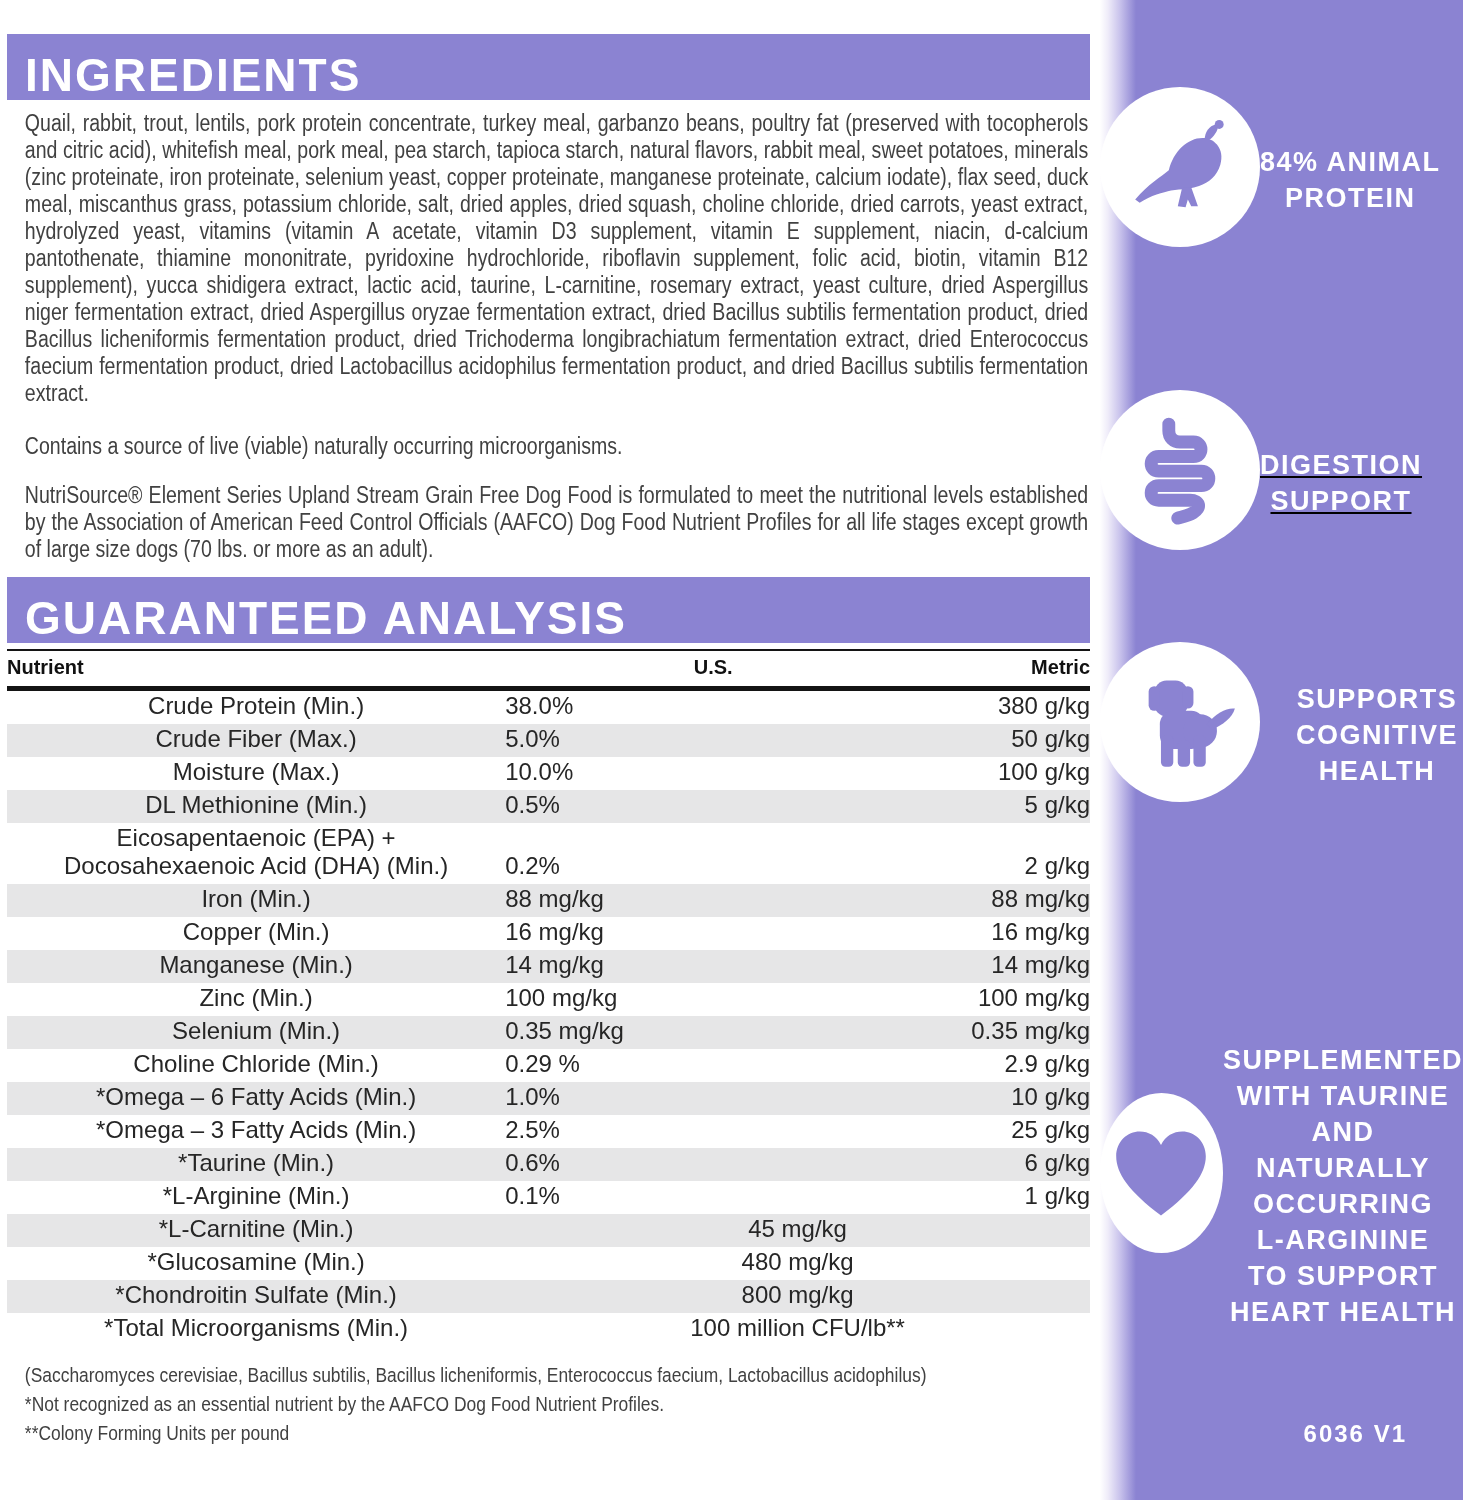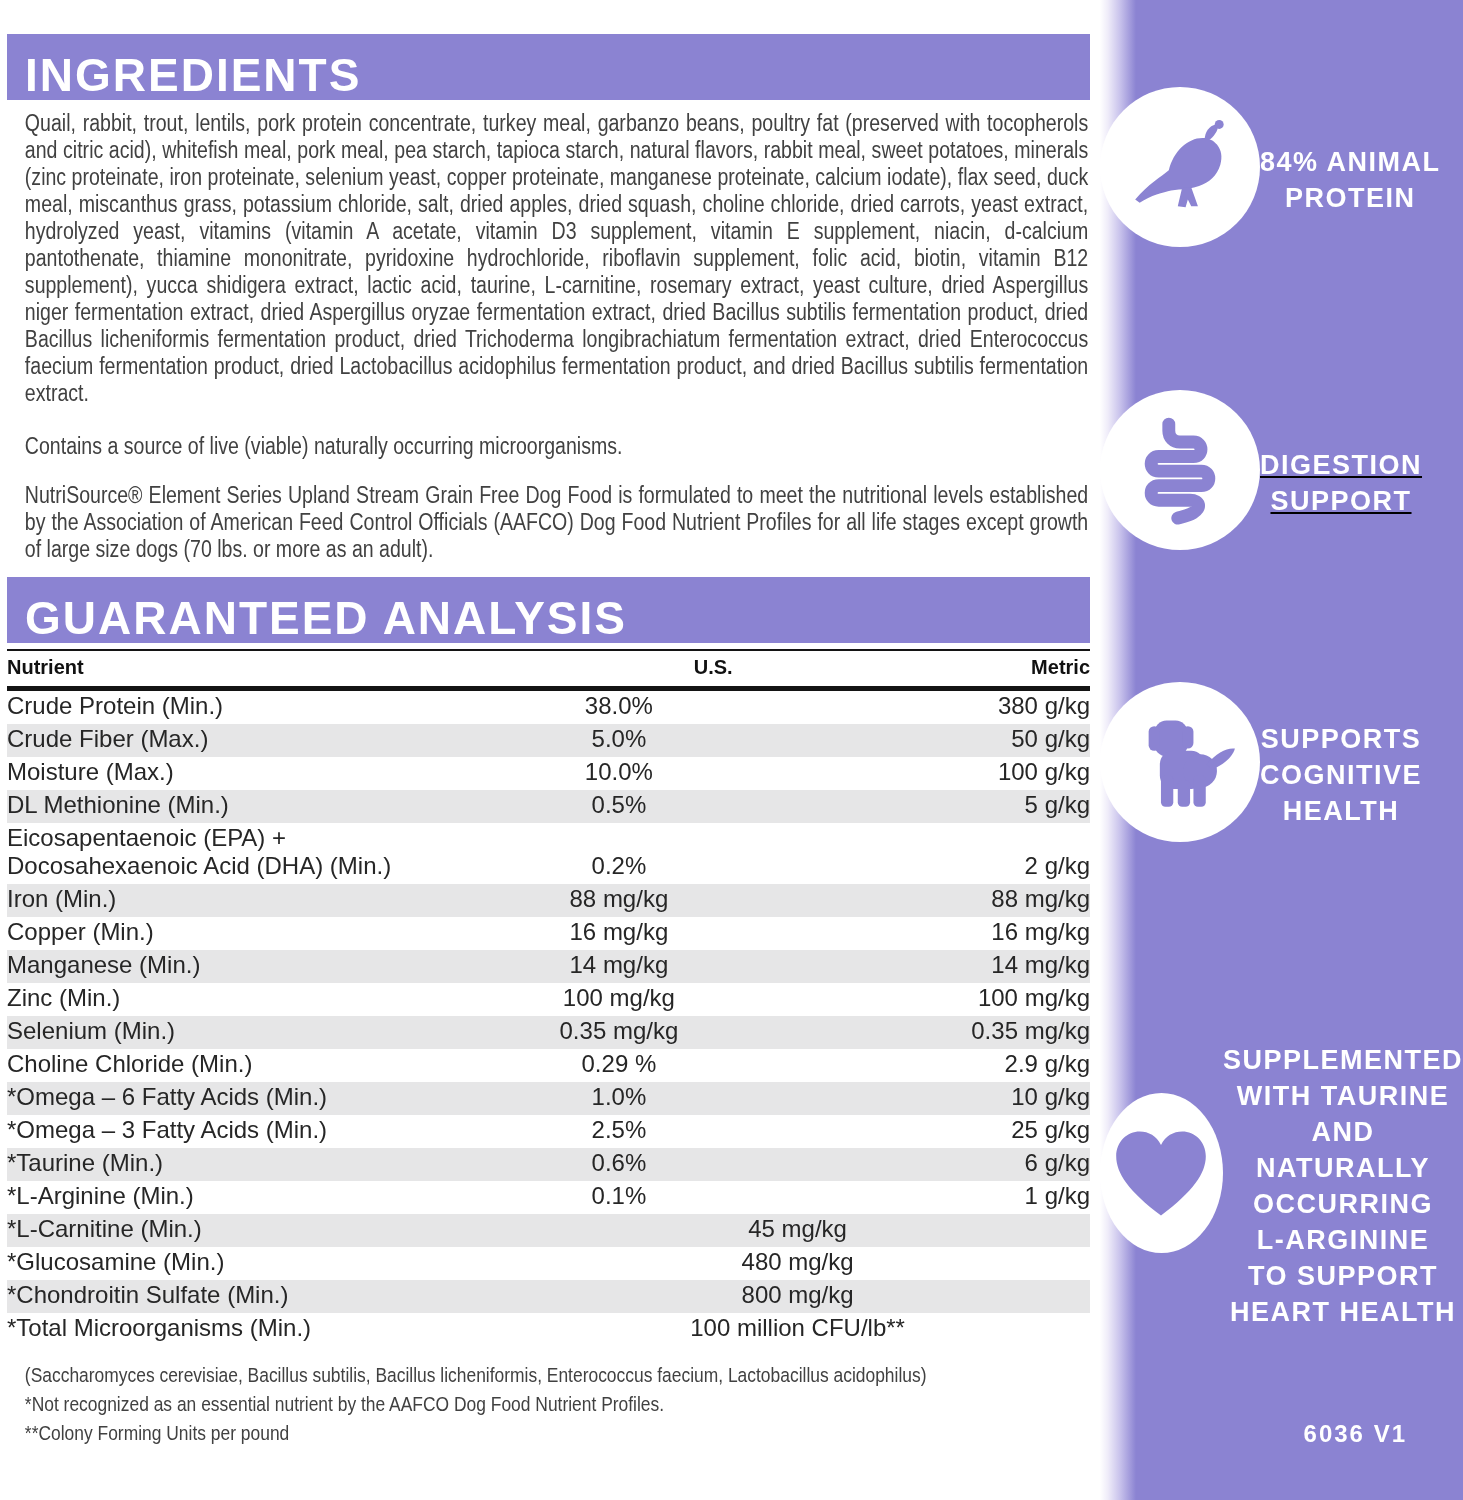--- a/index.html
+++ b/index.html
@@ -35,40 +35,40 @@
   col.c1{width:46%;} col.c2{width:21%;} col.c3{width:33%;}
   table.ga thead th{
     border-top:2px solid #141414;border-bottom:5px solid #141414;
     font-weight:bold;font-size:20px;padding:5px 0 7px 0;color:#111;
   }
   th.n{text-align:left;padding-left:18px;}
   th.us{text-align:right;}
   th.m{text-align:right;padding-right:6px;margin-top:25px;}
   table.ga tbody td{padding:1px 0 4px 0;height:31px;vertical-align:bottom;}
   table.ga tbody tr:nth-child(even){background:var(--shade);}
-  td.n{padding-left:18px;white-space:pre-line;text-align:left;}
-  td.us{text-align:center;}
+  td.n{padding-left:18px;white-space:pre-line;text-align:center;}
+  td.us{text-align:left;}
   td.m{text-align:right;padding-right:6px;}
   td.merged{text-align:center;padding-left:190px;}
   .footnotes{margin-top:14px;}
   .footnote{
     font-size:20.5px;line-height:29px;color:var(--body);
     padding-left:21px;white-space:nowrap;
   }
   
   .sidebar{
     position:absolute;left:1100px;top:0;width:363px;height:1500px;
     background:var(--purple);
   }
   .sidebar .edge{
     position:absolute;left:0;top:0;width:36px;height:100%;
     background:linear-gradient(90deg,#ffffff 0%,#efecf9 22%,#c9c3ec 55%,var(--purple) 100%);
   }
   .badge{position:absolute;left:0;width:100%;display:flex;flex-direction:row;align-items:center;}
-  .b1{top:87px;} .b2{top:390px;text-decoration:underline;} .b3{top:682px;} .b4{top:1016px;}
+  .b1{top:87px;} .b2{top:390px;text-decoration:underline;} .b3{top:642px;gap:36px;} .b4{top:1016px;}
   .circle{
     width:160px;height:160px;border-radius:50%;background:#ffffff;
     display:flex;align-items:center;justify-content:center;
   }
   .circle svg{width:112px;height:112px;display:block;}
   .blabel{
     margin-top:26px;color:#ffffff;font-weight:bold;font-size:27px;
     line-height:36px;letter-spacing:1.5px;text-align:center;white-space:pre-line;
   }
   .code{

